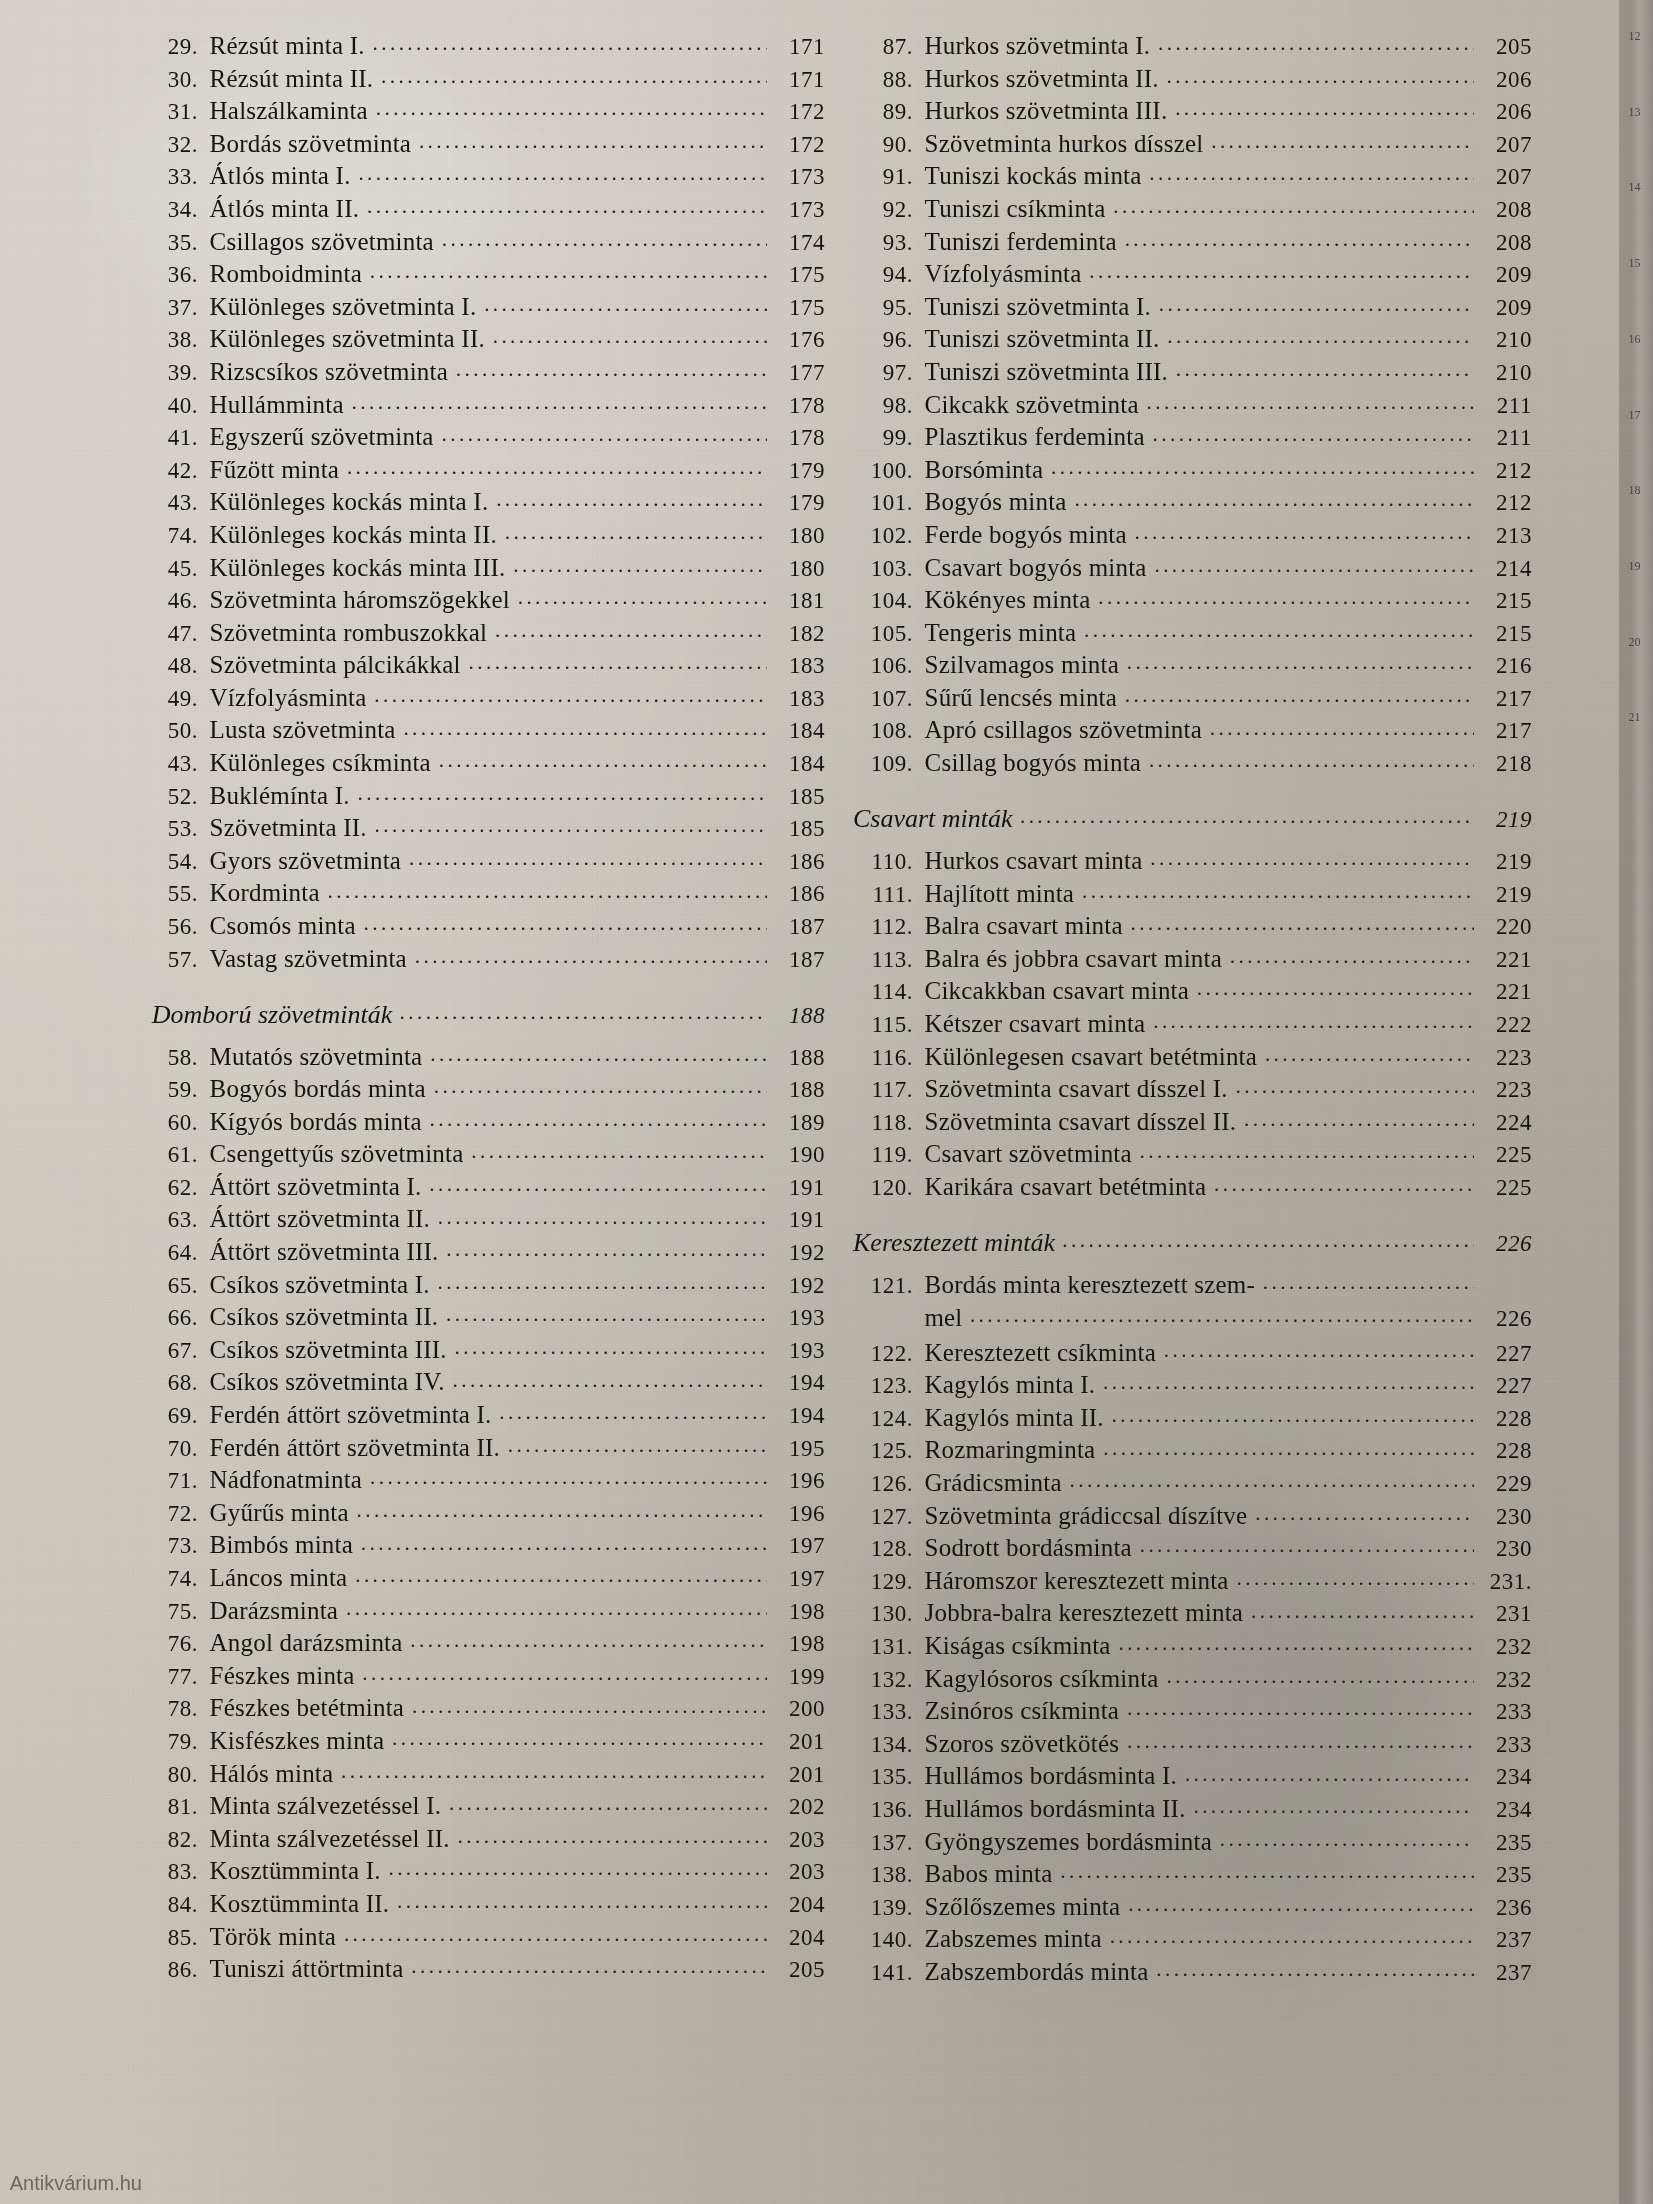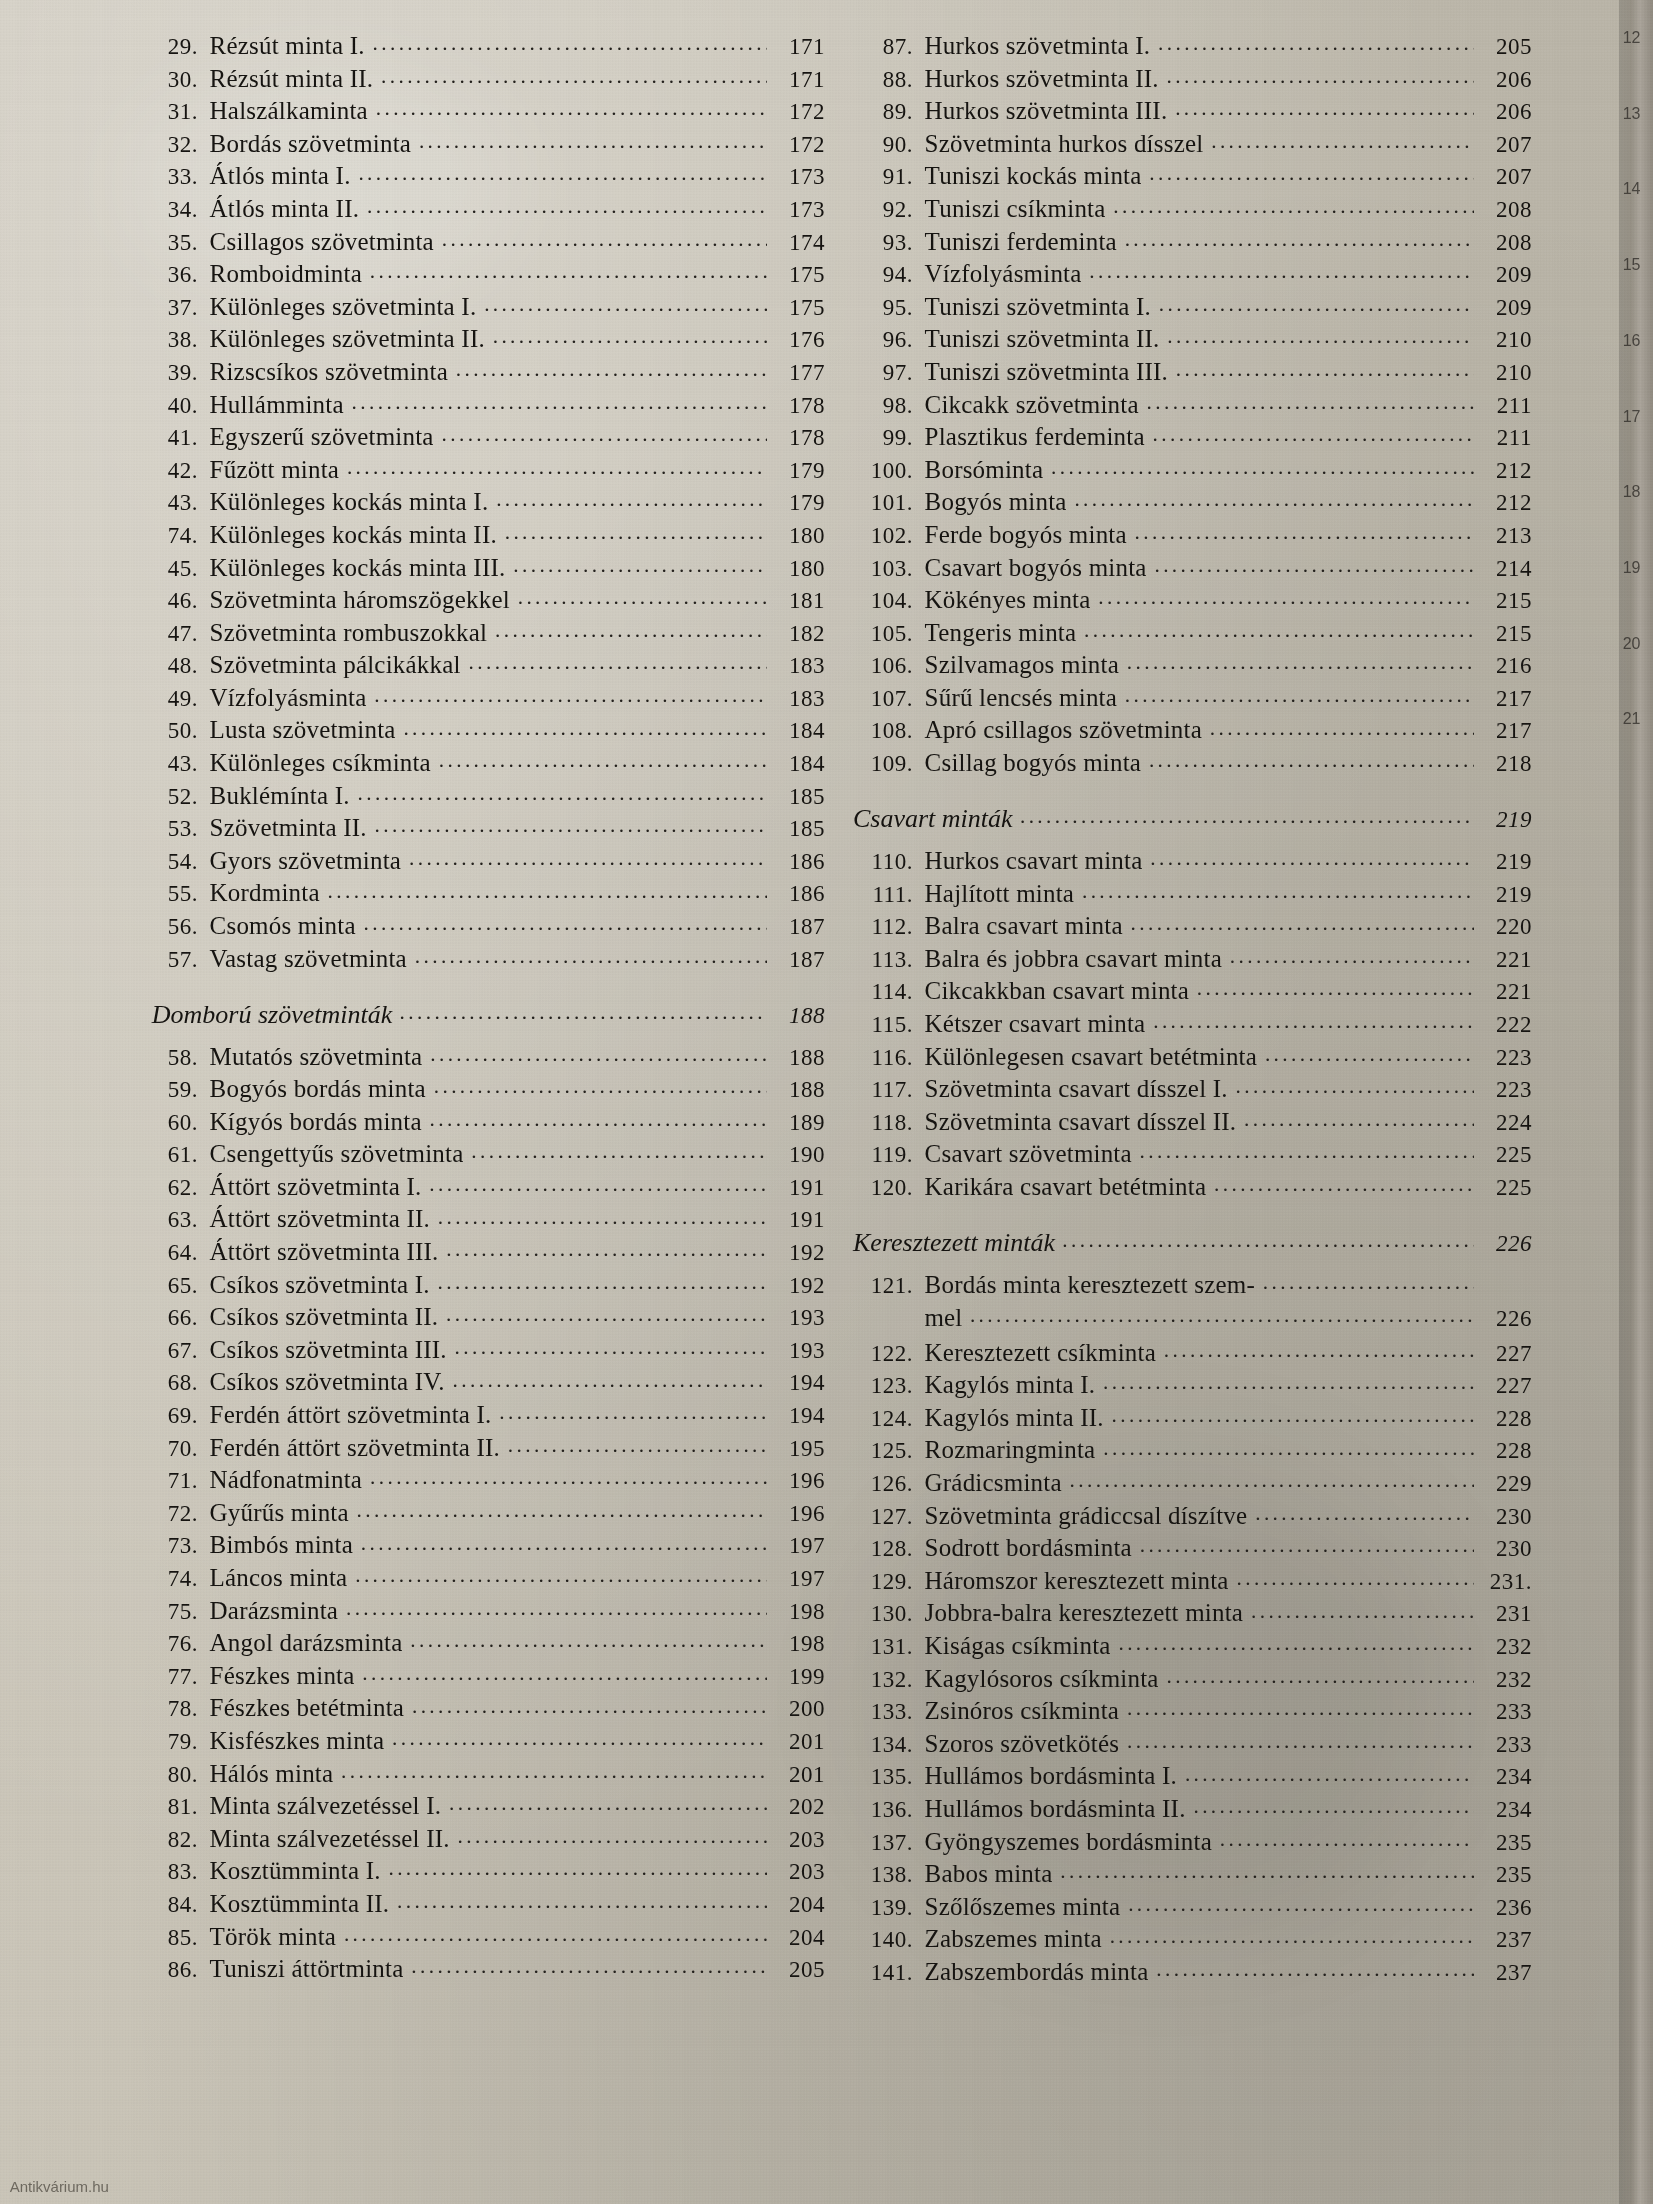--- a/index.html
+++ b/index.html
@@ -38,22 +38,22 @@
   #edge {
     position: absolute;
     top: 0; right: 0;
     width: 35px; height: 100%;
     background: linear-gradient(90deg, rgba(0,0,0,0.18), rgba(120,114,104,0.55) 35%, #aaa49a 60%, #8d877d 100%);
   }
   #edge-numbers {
     position: absolute;
     top: 0; right: 1.9px;
     width: 33px; height: 100%;
-    font-family: Liberation Sans, sans-serif;
-    font-size: 16px;
+    font-family: Liberation Serif, serif;
+    font-size: 12px;
     color: #2a2723;
     opacity: .75;
   }
   #edge-numbers span {
     position: absolute;
     right: 11.6px;
   }
 
   .columns {
     position: absolute;
@@ -137,21 +137,21 @@
   }
   .col-right .cont .num { width: 60px; }
   .cont .title { padding-left: 11.6px; }
 
   
   #watermark {
     position: absolute;
     left: 9.7px;
     bottom: 9.7px;
     font-family: "Liberation Sans", sans-serif;
-    font-size: 15px;
+    font-size: 20px;
     color: #5d584f;
     opacity: .85;
   }
   
   .smudge {
     position: absolute;
     border-radius: 50%;
     pointer-events: none;
   }
 </style>

